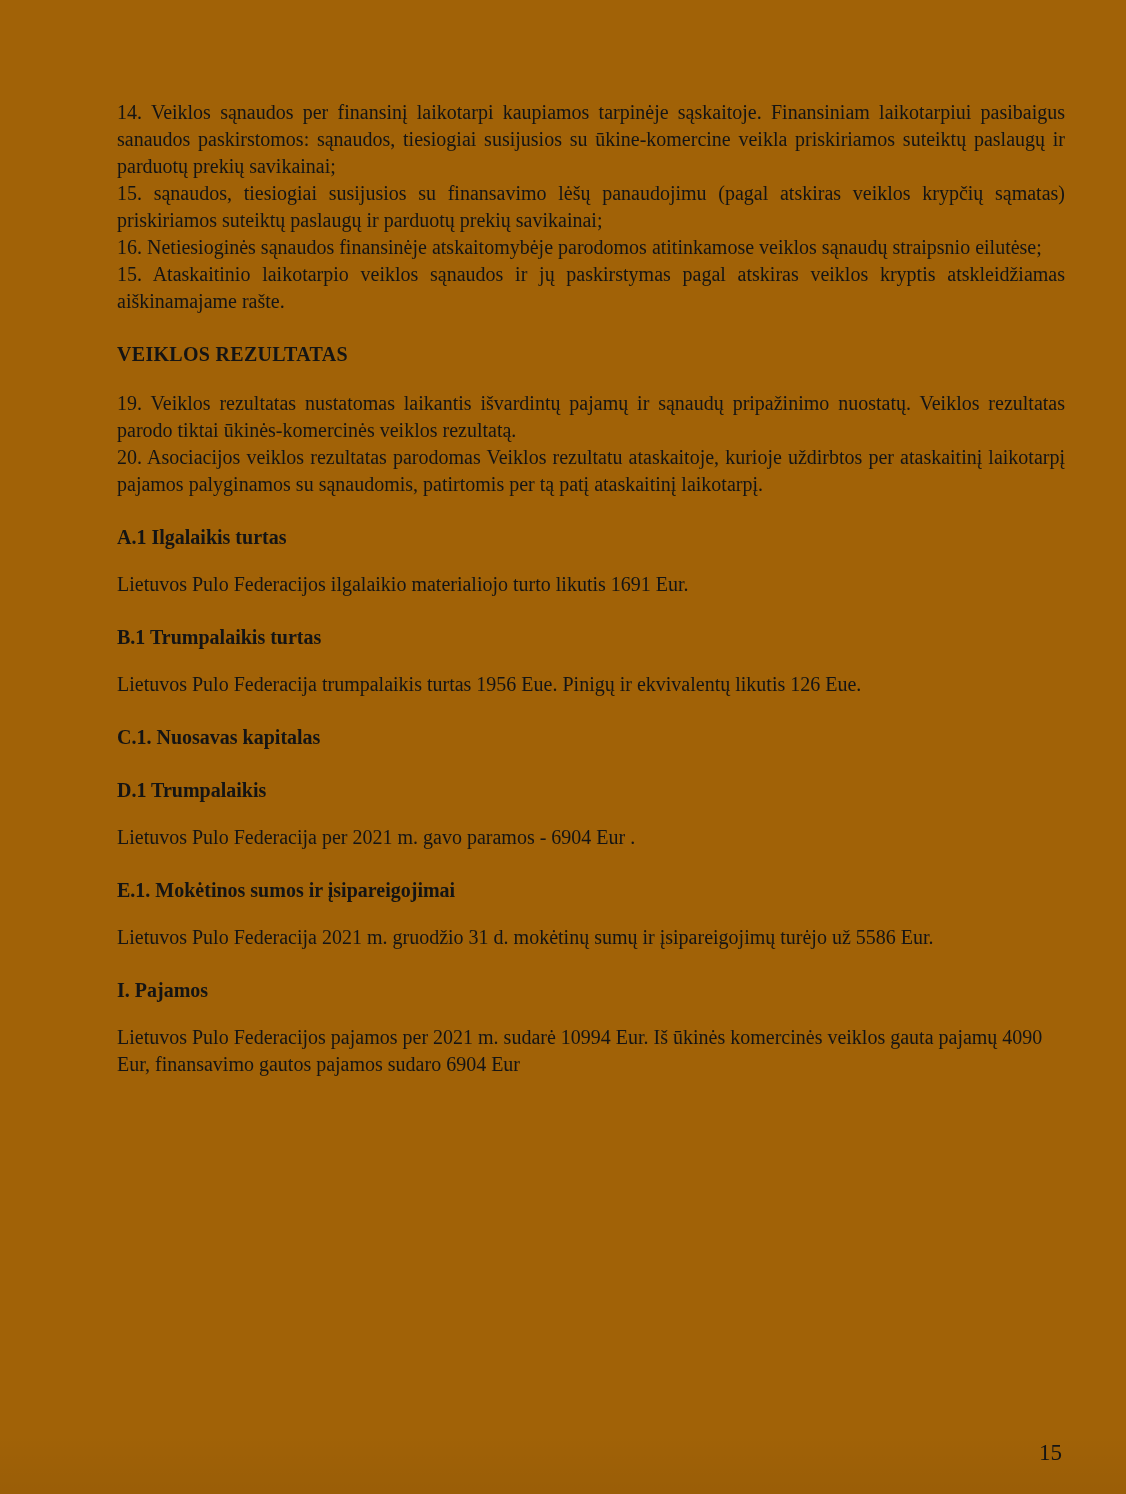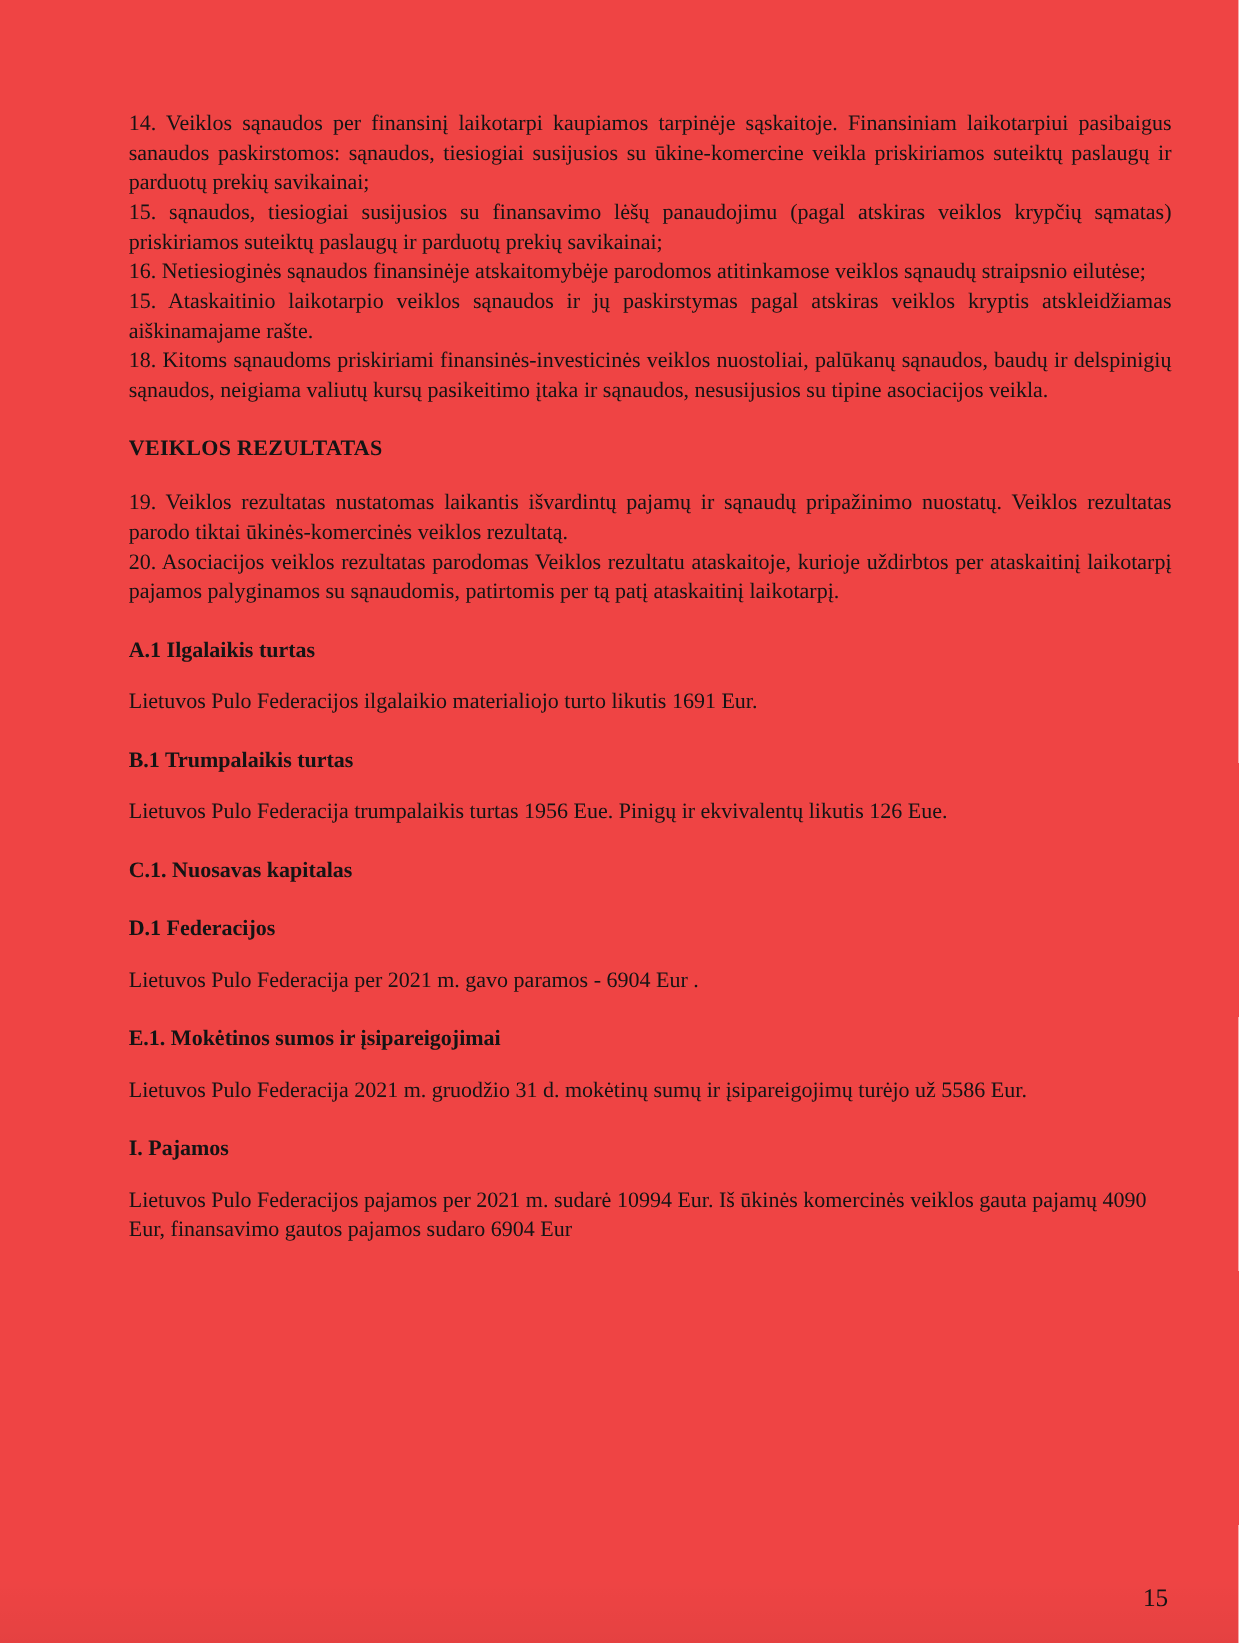--- a/index.html
+++ b/index.html
@@ -4,21 +4,21 @@
 <style>
   html, body {
     margin: 0;
     padding: 0;
     background: #ffffff;
   }
   .page {
     position: relative;
     width: 1126px;
     height: 1494px;
-    background: #ef4444;
+    background: #a16207;
     overflow: hidden;
     font-family: "Liberation Serif", "DejaVu Serif", serif;
     color: #141414;
   }
   .content {
     position: absolute;
     top: 99px;
     left: 117px;
     width: 948px;
     font-size: 20px;
@@ -71,37 +71,36 @@
 </style>
 </head>
 <body>
 
 <div class="page">
   <div class="content">
     <p class="para">14. Veiklos sąnaudos per finansinį laikotarpi kaupiamos tarpinėje sąskaitoje. Finansiniam laikotarpiui pasibaigus sanaudos paskirstomos: sąnaudos, tiesiogiai susijusios su ūkine-komercine veikla priskiriamos suteiktų paslaugų ir parduotų prekių savikainai;</p>
     <p class="para">15. sąnaudos, tiesiogiai susijusios su finansavimo lėšų panaudojimu (pagal atskiras veiklos krypčių sąmatas) priskiriamos suteiktų paslaugų ir parduotų prekių savikainai;</p>
     <p class="para">16. Netiesioginės sąnaudos finansinėje atskaitomybėje parodomos atitinkamose veiklos sąnaudų straipsnio eilutėse;</p>
     <p class="para">15. Ataskaitinio laikotarpio veiklos sąnaudos ir jų paskirstymas pagal atskiras veiklos kryptis atskleidžiamas aiškinamajame rašte.</p>
-    <p class="para">18. Kitoms sąnaudoms priskiriami finansinės-investicinės veiklos nuostoliai, palūkanų sąnaudos, baudų ir delspinigių sąnaudos, neigiama valiutų kursų pasikeitimo įtaka ir sąnaudos, nesusijusios su tipine asociacijos veikla.</p>
 
     <p class="h1">VEIKLOS REZULTATAS</p>
 
     <p class="para">19. Veiklos rezultatas nustatomas laikantis išvardintų pajamų ir sąnaudų pripažinimo nuostatų. Veiklos rezultatas parodo tiktai ūkinės-komercinės veiklos rezultatą.</p>
     <p class="para">20. Asociacijos veiklos rezultatas parodomas Veiklos rezultatu ataskaitoje, kurioje uždirbtos per ataskaitinį laikotarpį pajamos palyginamos su sąnaudomis, patirtomis per tą patį ataskaitinį laikotarpį.</p>
 
 
     <p class="sub">A.1 Ilgalaikis turtas</p>
     <p class="note">Lietuvos Pulo Federacijos ilgalaikio materialiojo turto likutis 1691 Eur.</p>
 
     <p class="sub">B.1 Trumpalaikis turtas</p>
     <p class="note">Lietuvos Pulo Federacija  trumpalaikis turtas 1956 Eue. Pinigų ir ekvivalentų likutis 126 Eue.</p>
 
     <p class="sub">C.1. Nuosavas kapitalas</p>
 
-    <p class="sub">D.1 Federacijos</p>
+    <p class="sub">D.1 Trumpalaikis</p>
     <p class="note">Lietuvos Pulo Federacija per 2021 m.  gavo paramos - 6904 Eur .</p>
 
     <p class="sub">E.1. Mokėtinos sumos ir įsipareigojimai</p>
     <p class="note">Lietuvos Pulo Federacija 2021 m. gruodžio 31 d. mokėtinų sumų ir įsipareigojimų turėjo už 5586 Eur.</p>
 
     <p class="sub">I. Pajamos</p>
     <p class="note wrap">Lietuvos Pulo Federacijos pajamos  per 2021 m.  sudarė 10994 Eur. Iš ūkinės komercinės veiklos gauta pajamų 4090 Eur, finansavimo gautos pajamos sudaro 6904 Eur</p>
   </div>
 
   <div class="page-number">15</div>

